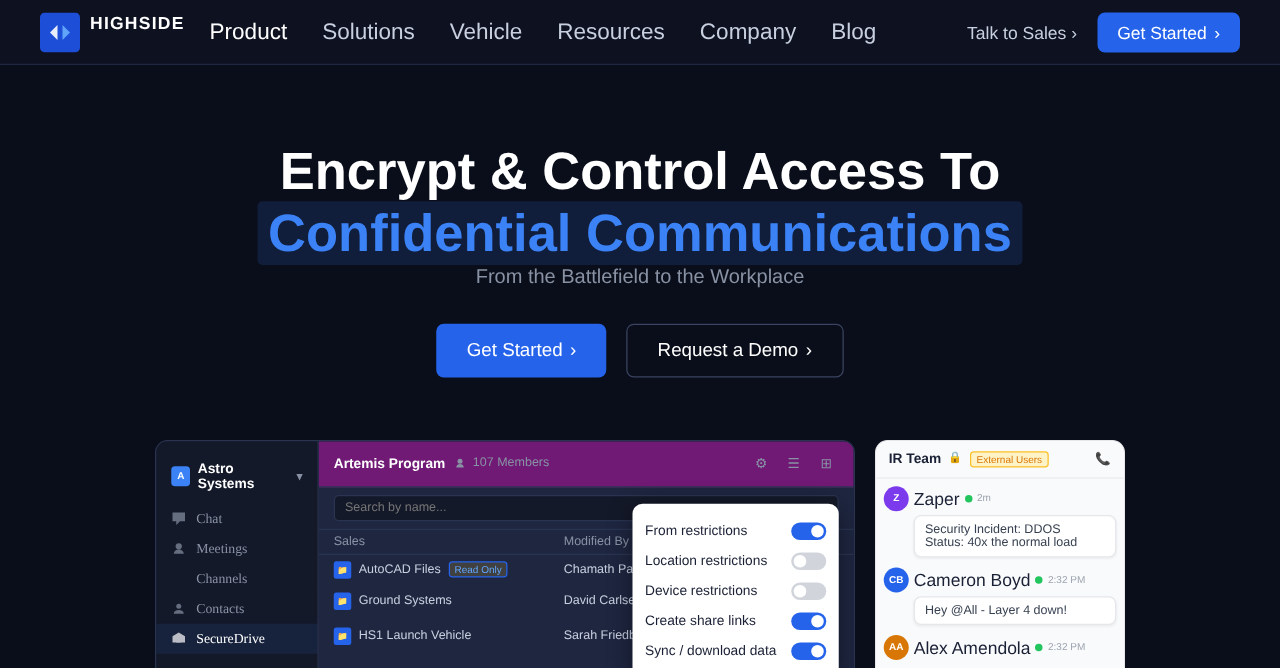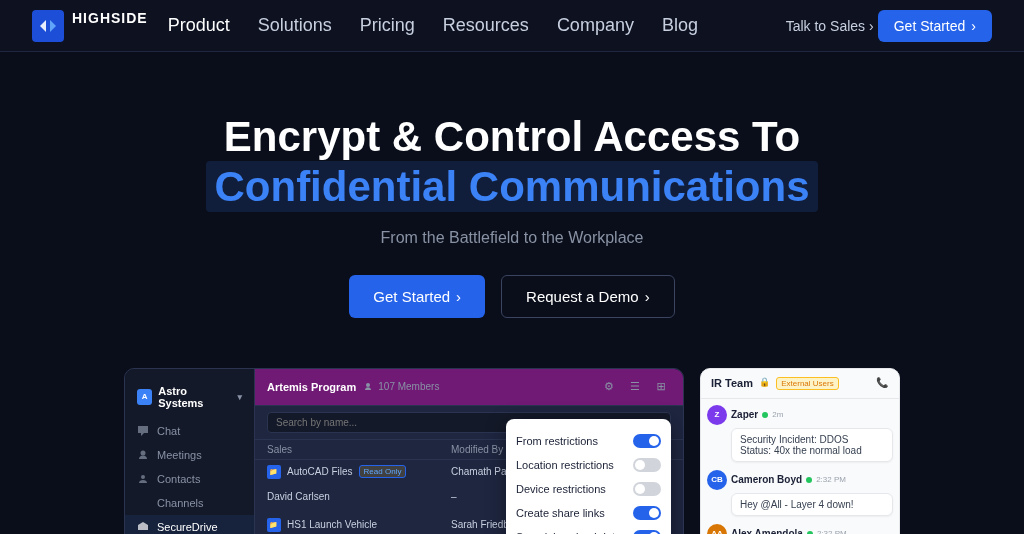--- a/index.html
+++ b/index.html
@@ -41,21 +41,21 @@
       font-size: 18px;
       cursor: pointer;
       display: flex;
       align-items: center;
       gap: 4px;
     }
     .nav-link.active { color: #fff; }
     .nav-actions {
       display: flex;
       align-items: center;
-      gap: 4px;
+      gap: 16px;
     }
     .btn-talk {
       color: #c8d0e0;
       font-size: 14px;
       cursor: pointer;
       display: flex;
       align-items: center;
       gap: 4px;
     }
     .btn-get-started {
@@ -82,21 +82,20 @@
       line-height: 1.2;
       color: #fff;
     }
     .hero h1 .highlight {
       color: #3b82f6;
       background: rgba(59, 130, 246, 0.15);
       padding: 2px 8px;
       border-radius: 4px;
     }
     .hero p {
-      margin-top: 16px;
       color: #8892a4;
       font-size: 16px;
     }
     .hero-buttons {
       display: flex;
       justify-content: center;
       gap: 16px;
       margin-top: 28px;
     }
     .btn-primary {
@@ -175,20 +174,21 @@
       font-size: 8px;
     }
     .sidebar-item {
       display: flex;
       align-items: center;
       gap: 8px;
       padding: 6px 12px;
       color: #8892a4;
       cursor: pointer;
       font-size: 11px;
+      font-family: Liberation Serif, serif;
     }
     .sidebar-item.active {
       color: #fff;
       background: rgba(59, 130, 246, 0.1);
     }
     .sidebar-item svg {
       width: 12px;
       height: 12px;
       opacity: 0.7;
     }
@@ -401,22 +401,22 @@
       justify-content: center;
       font-size: 8px;
       font-weight: 700;
       color: #fff;
       flex-shrink: 0;
     }
     .av-purple { background: #7c3aed; }
     .av-blue { background: #2563eb; }
     .av-orange { background: #d97706; }
     .sender-name {
-      font-size: 10px;
-      font-weight: 700;
+      font-size: 14px;
+      font-weight: 400;
       color: #1a2035;
     }
     .sender-time {
       font-size: 8px;
       color: #9ca3af;
     }
     .status-dot {
       width: 6px;
       height: 6px;
       border-radius: 50%;
@@ -442,21 +442,21 @@
     <svg class="logo-icon" viewBox="0 0 32 32" fill="none">
       <rect width="32" height="32" rx="4" fill="#1d4ed8"></rect>
       <path d="M8 16 L14 10 L14 22 Z" fill="#fff" opacity="0.9"></path>
       <path d="M18 10 L24 16 L18 22 Z" fill="#60a5fa"></path>
     </svg>
     <span style="font-weight:800;font-size:14px;letter-spacing:1px;color:#fff">HIGHSIDE</span>
   </div>
   <div class="nav-links">
     <span class="nav-link active">Product</span>
     <span class="nav-link">Solutions</span>
-    <span class="nav-link">Pricing</span>
+    <span class="nav-link">Vehicle</span>
     <span class="nav-link">Resources</span>
     <span class="nav-link">Company</span>
     <span class="nav-link">Blog</span>
   </div>
   <div class="nav-actions">
     <span class="btn-talk">
       <span>Talk to Sales</span>
       <span>›</span>
     </span>
     <button class="btn-get-started">
@@ -502,30 +502,30 @@
       </div>
       <div class="sidebar-item">
         <svg viewBox="0 0 12 12" fill="currentColor">
             <circle cx="6" cy="4" r="2.5"></circle>
             <path d="M2 10c0-2 1.8-3.5 4-3.5s4 1.5 4 3.5"></path>
           </svg>
         <span>Meetings</span>
       </div>
       <div class="sidebar-item">
         <svg viewBox="0 0 12 12" fill="currentColor">
+            <path d="M2 3h8M2 6h8M2 9h5"></path>
+          </svg>
+        <span>Channels</span>
+      </div>
+      <div class="sidebar-item">
+        <svg viewBox="0 0 12 12" fill="currentColor">
             <circle cx="6" cy="4" r="2"></circle>
             <path d="M2 10c0-2 1.8-3 4-3s4 1 4 3"></path>
           </svg>
         <span>Contacts</span>
-      </div>
-      <div class="sidebar-item">
-        <svg viewBox="0 0 12 12" fill="currentColor">
-            <path d="M2 3h8M2 6h8M2 9h5"></path>
-          </svg>
-        <span>Channels</span>
       </div>
       <div class="sidebar-item active">
         <svg viewBox="0 0 12 12" fill="currentColor">
             <path d="M1 4l5-3 5 3v5H1z"></path>
             <rect x="4" y="6" width="4" height="3"></rect>
           </svg>
         <span>SecureDrive</span>
       </div>
 
     </div>
@@ -562,20 +562,24 @@
             <div class="file-icon blue">📁</div>
             <span>AutoCAD Files</span>
             <span class="badge-readonly">Read Only</span>
           </div>
           <span>Chamath Palpatine</span>
           <span>–</span>
           <div class="check-empty"></div>
         </div>
 
         <div class="file-row">
+          <div class="file-name">
+            <div class="file-icon blue">📁</div>
+            <span>Ground Systems</span>
+          </div>
           <span>David Carlsen</span>
           <span>–</span>
           <span class="check-green">✓</span>
         </div>
 
         <div class="file-row">
           <div class="file-name">
             <div class="file-icon blue">📁</div>
             <span>HS1 Launch Vehicle</span>
           </div>

